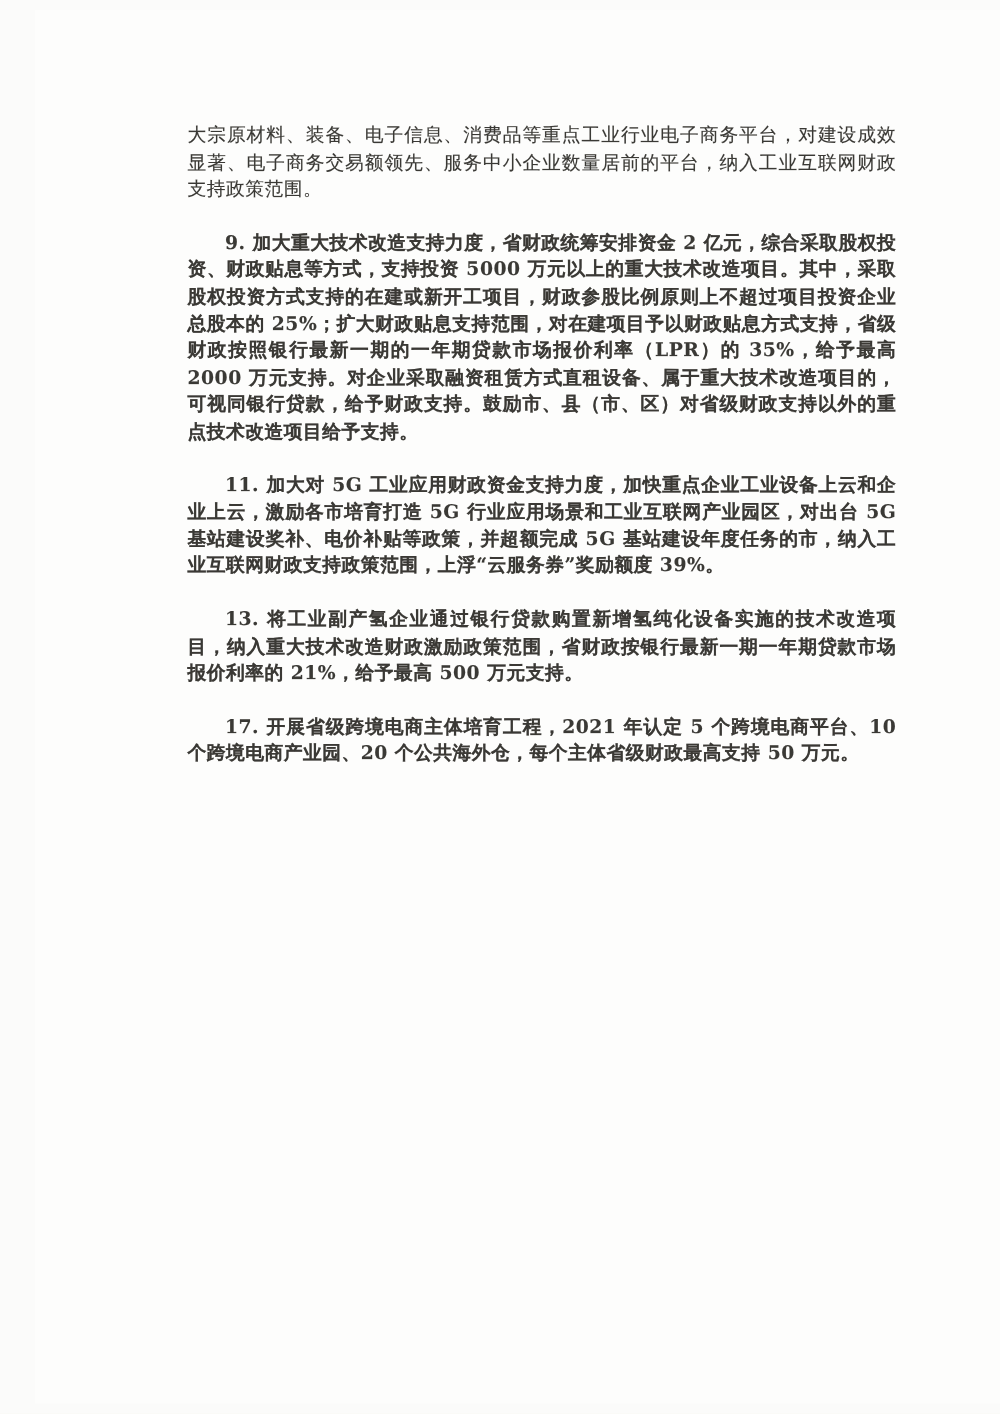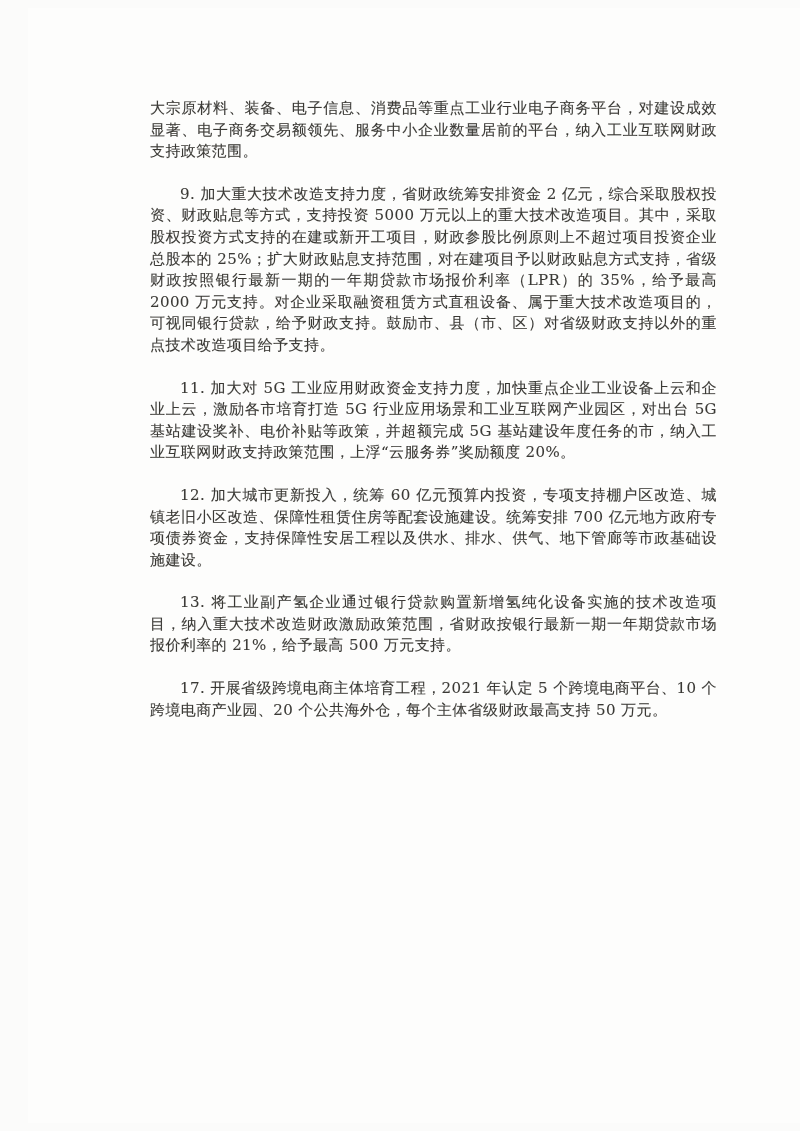--- a/index.html
+++ b/index.html
@@ -34,30 +34,30 @@
     font-size: 15px;
     line-height: 21.6px;
     letter-spacing: 0.4px;
     color: #3a3935;
     text-align: justify;
     margin: 0 0 21px 0;
     -webkit-text-stroke: 0.2px rgba(60,58,54,0.5);
   }
   .textblock p.indent {
     text-indent: 2em;
+    font-weight: bold;
   }
 </style>
 </head>
 <body>
 
 <div class="canvas">
   <div class="paper">
     <div class="textblock">
 
     <p class="">大宗原材料、装备、电子信息、消费品等重点工业行业电子商务平台，对建设成效显著、电子商务交易额领先、服务中小企业数量居前的平台，纳入工业互联网财政支持政策范围。</p>
         <p class="indent">9. 加大重大技术改造支持力度，省财政统筹安排资金 2 亿元，综合采取股权投资、财政贴息等方式，支持投资 5000 万元以上的重大技术改造项目。其中，采取股权投资方式支持的在建或新开工项目，财政参股比例原则上不超过项目投资企业总股本的 25%；扩大财政贴息支持范围，对在建项目予以财政贴息方式支持，省级财政按照银行最新一期的一年期贷款市场报价利率（LPR）的 35%，给予最高 2000 万元支持。对企业采取融资租赁方式直租设备、属于重大技术改造项目的，可视同银行贷款，给予财政支持。鼓励市、县（市、区）对省级财政支持以外的重点技术改造项目给予支持。</p>
-        <p class="indent">11. 加大对 5G 工业应用财政资金支持力度，加快重点企业工业设备上云和企业上云，激励各市培育打造 5G 行业应用场景和工业互联网产业园区，对出台 5G 基站建设奖补、电价补贴等政策，并超额完成 5G 基站建设年度任务的市，纳入工业互联网财政支持政策范围，上浮“云服务券”奖励额度 20%。</p>
-        <p class="indent">12. 加大城市更新投入，统筹 60 亿元预算内投资，专项支持棚户区改造、城镇老旧小区改造、保障性租赁住房等配套设施建设。统筹安排 700 亿元地方政府专项债券资金，支持保障性安居工程以及供水、排水、供气、地下管廊等市政基础设施建设。</p>
+        <p class="indent">11. 加大对 5G 工业应用财政资金支持力度，加快重点企业工业设备上云和企业上云，激励各市培育打造 5G 行业应用场景和工业互联网产业园区，对出台 5G 基站建设奖补、电价补贴等政策，并超额完成 5G 基站建设年度任务的市，纳入工业互联网财政支持政策范围，上浮“云服务券”奖励额度 39%。</p>
         <p class="indent">13. 将工业副产氢企业通过银行贷款购置新增氢纯化设备实施的技术改造项目，纳入重大技术改造财政激励政策范围，省财政按银行最新一期一年期贷款市场报价利率的 21%，给予最高 500 万元支持。</p>
         <p class="indent">17. 开展省级跨境电商主体培育工程，2021 年认定 5 个跨境电商平台、10 个跨境电商产业园、20 个公共海外仓，每个主体省级财政最高支持 50 万元。</p>
       </div>
   </div>
 </div>
 
 </body></html>

